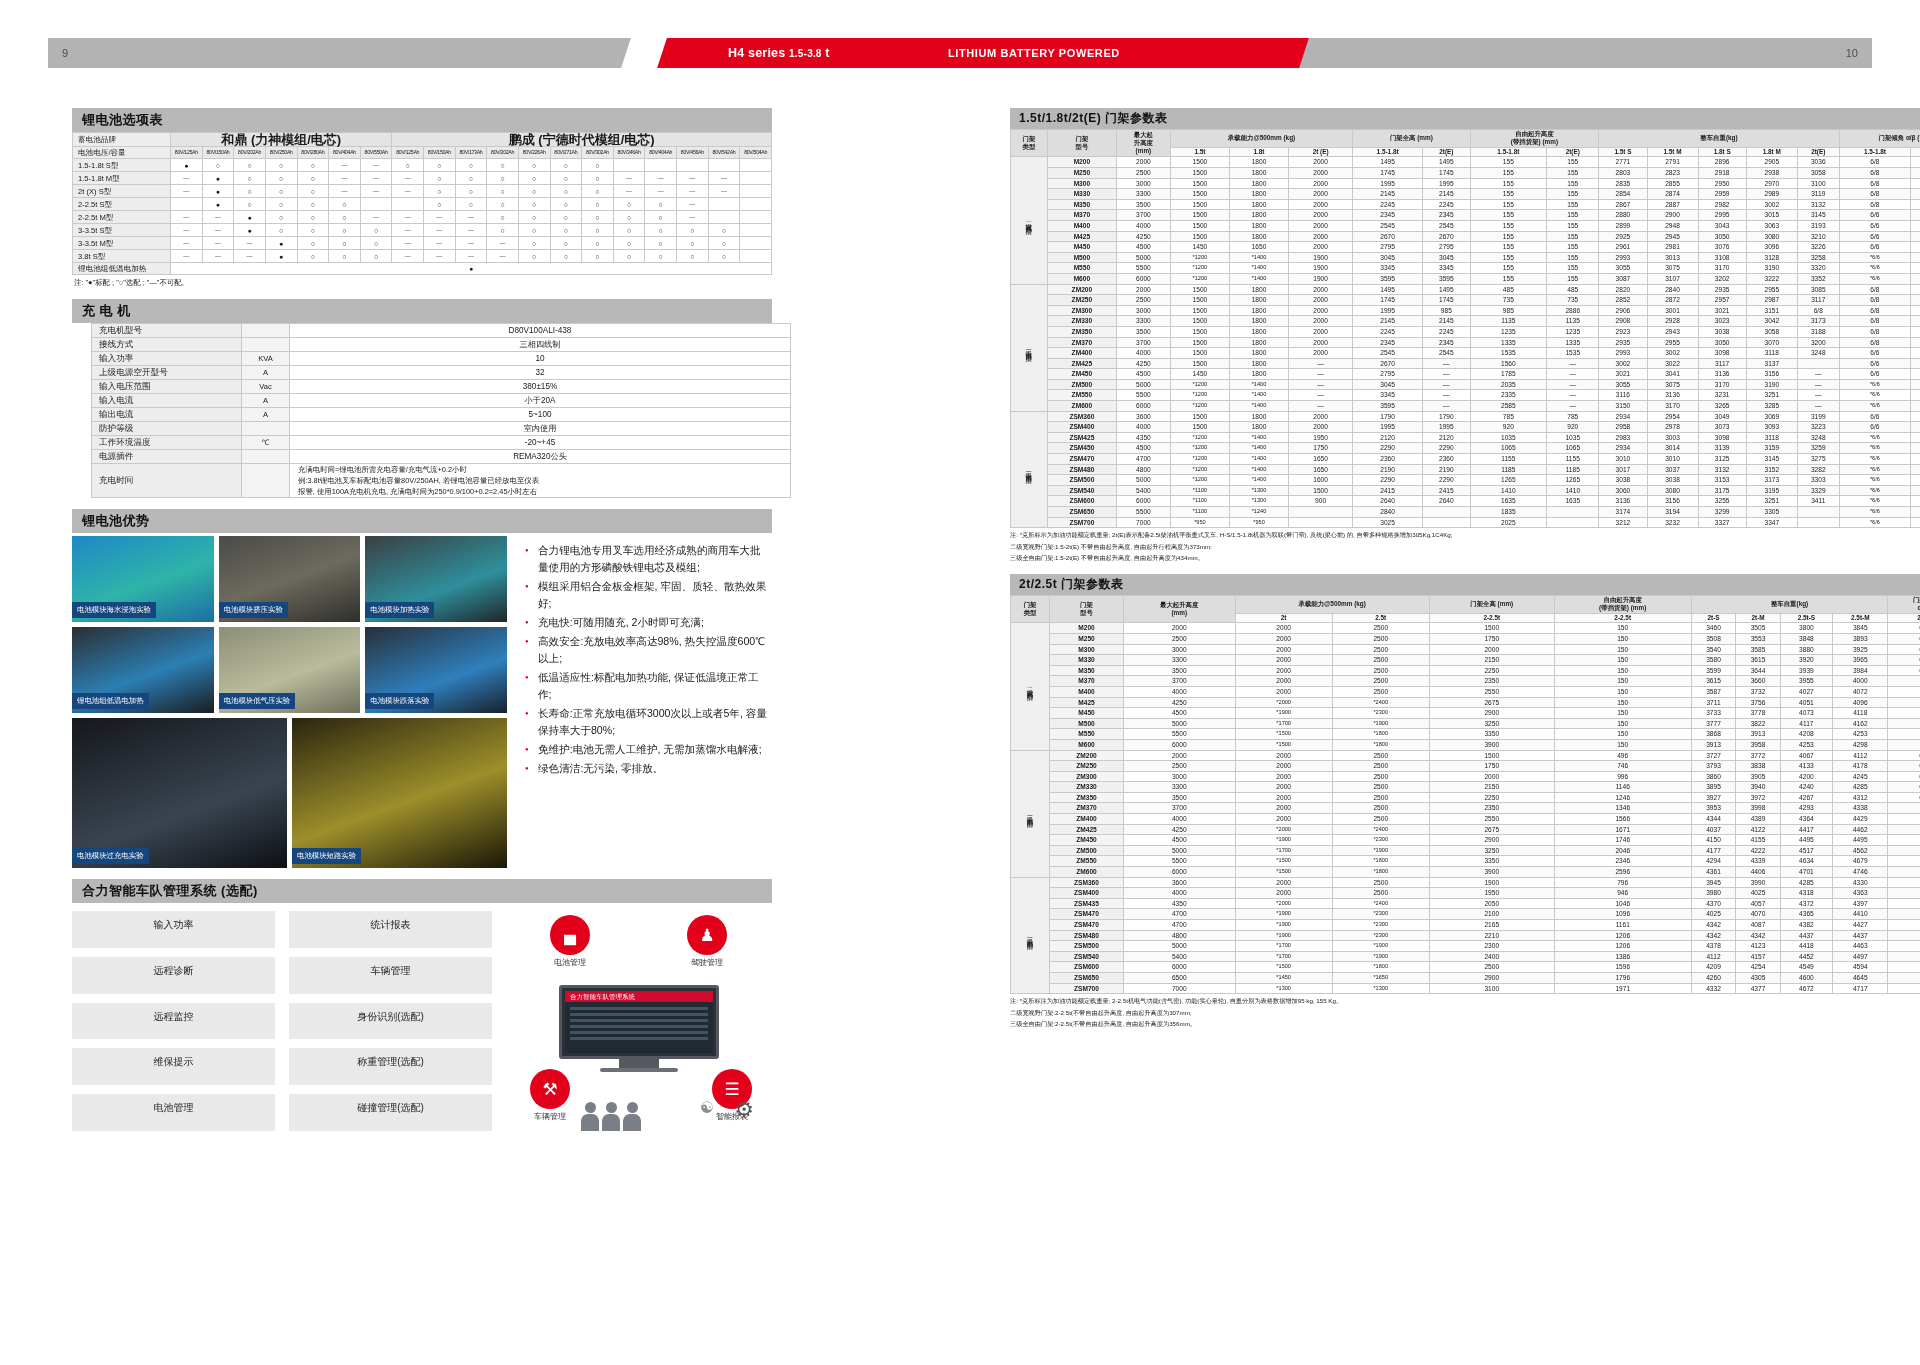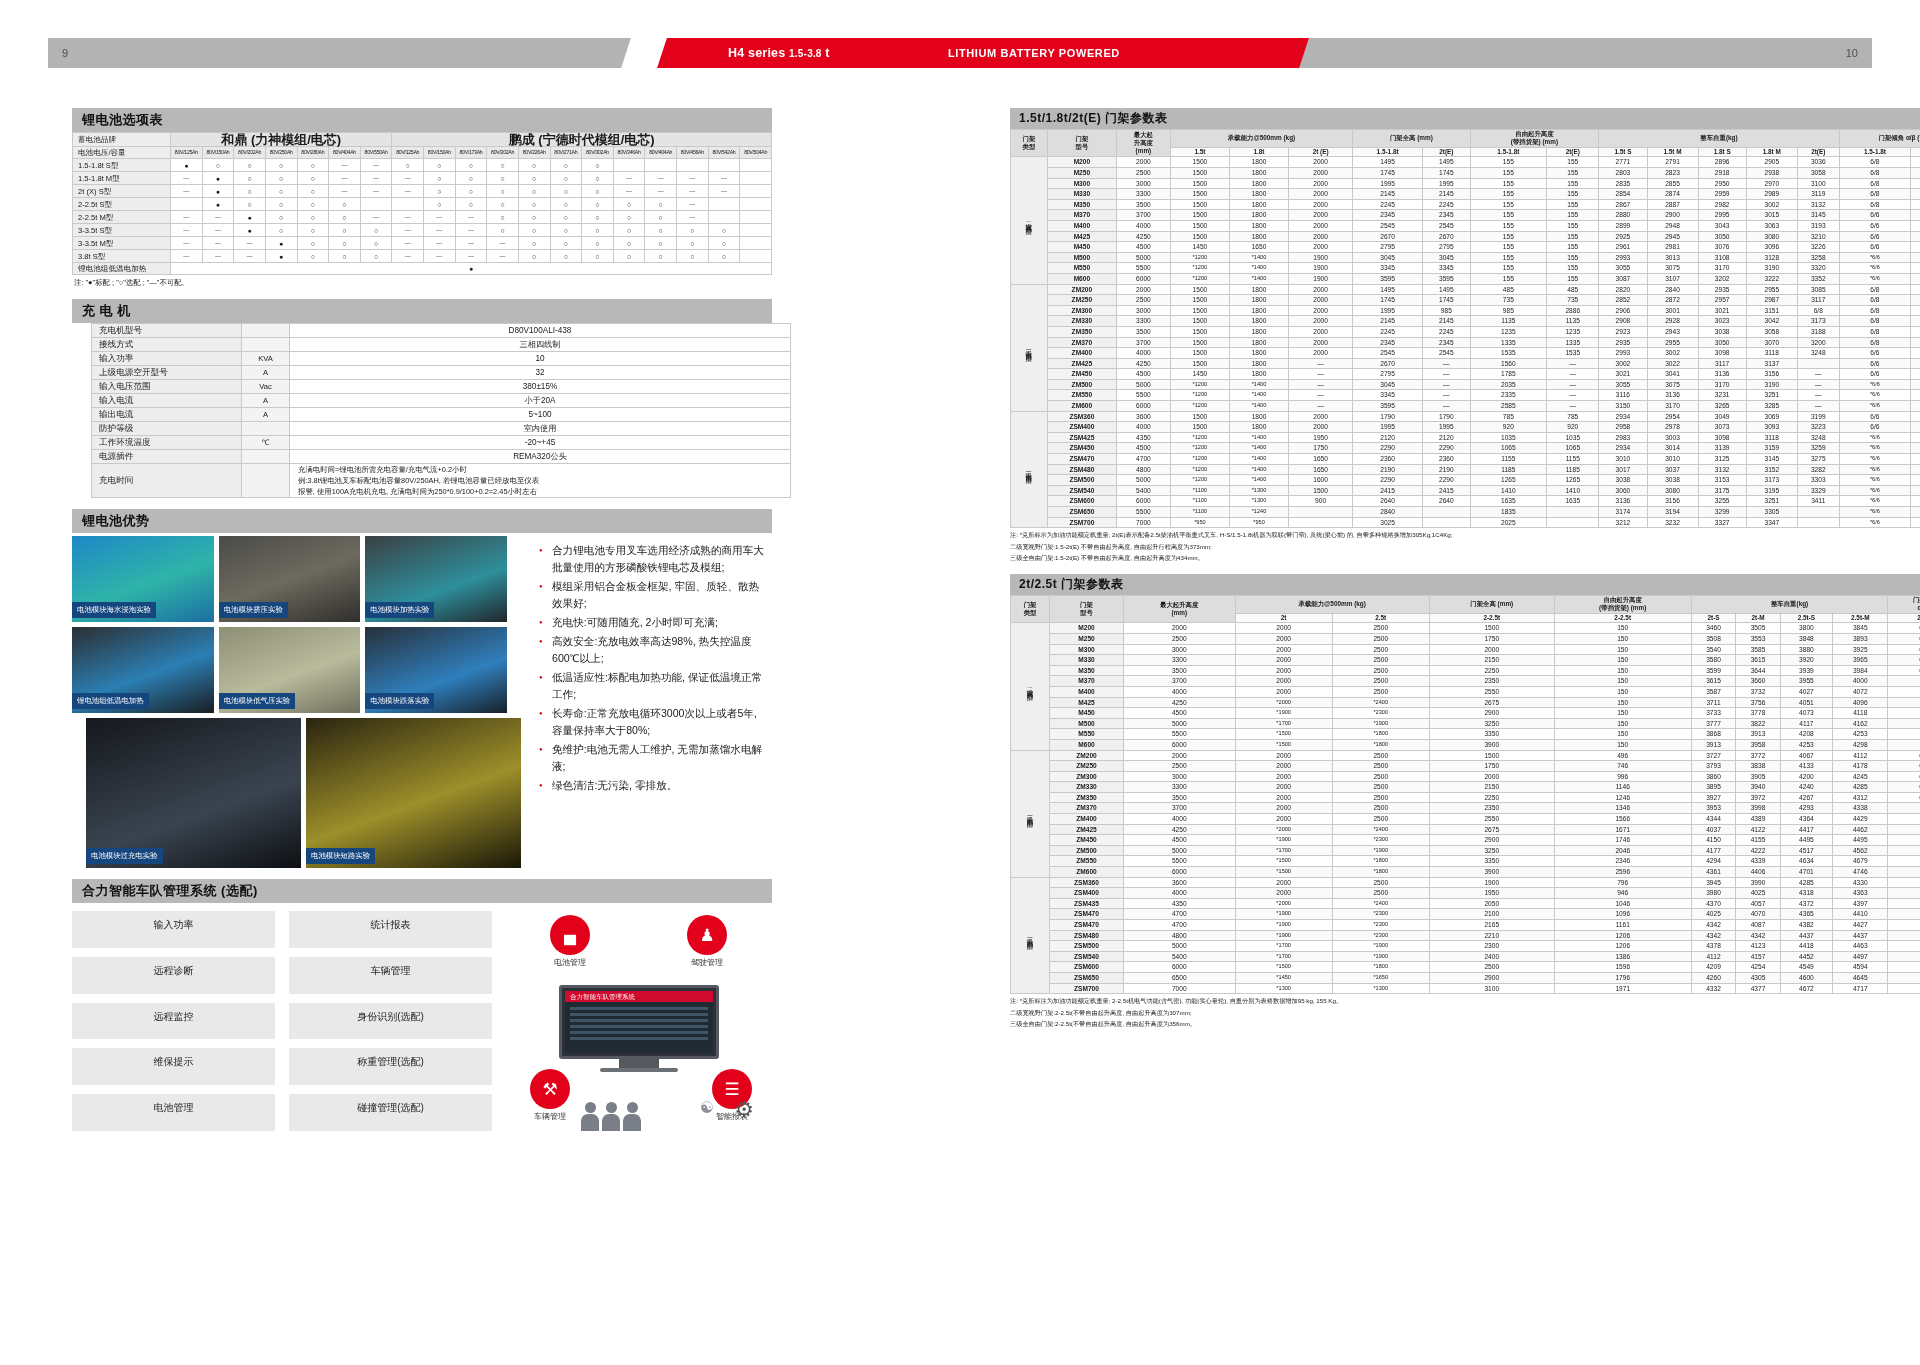--- a/index.html
+++ b/index.html
@@ -79,21 +79,21 @@
 
   
   .adv-wrap { display:flex; gap:8px; margin-top:3px; }
   .photos { display:grid; grid-template-columns:repeat(3,1fr); gap:5px; width:435px; }
   .ph { position:relative; height:86px; overflow:hidden; background:#2f3b45; }
   .ph .cap {
     position:absolute; left:0; bottom:4px; background:#16467e; color:#fff;
     font-size:7.4px; padding:3px 5px; white-space:nowrap;
   }
   .ph.wide { height:150px; }
-  .photos2 { display:grid; grid-template-columns:1fr 1fr; gap:5px; width:435px; margin-top:5px;margin-left:14px; }
+  .photos2 { display:grid; grid-template-columns:1fr 1fr; gap:5px; width:435px; margin-top:5px; }
   .bullets { flex:1; padding:6px 4px 0 10px; }
   .bullets li {
     font-size:10.6px; line-height:17px; margin-bottom:2px; color:#1a1a1a;
     list-style:none; position:relative; padding-left:13px;
   }
   .bullets li::before {
     content:"\25CF"; color:#e2001a; font-size:6px; position:absolute; left:0; top:0;
   }
   .bullets ul { margin:0; padding:0; }
 

